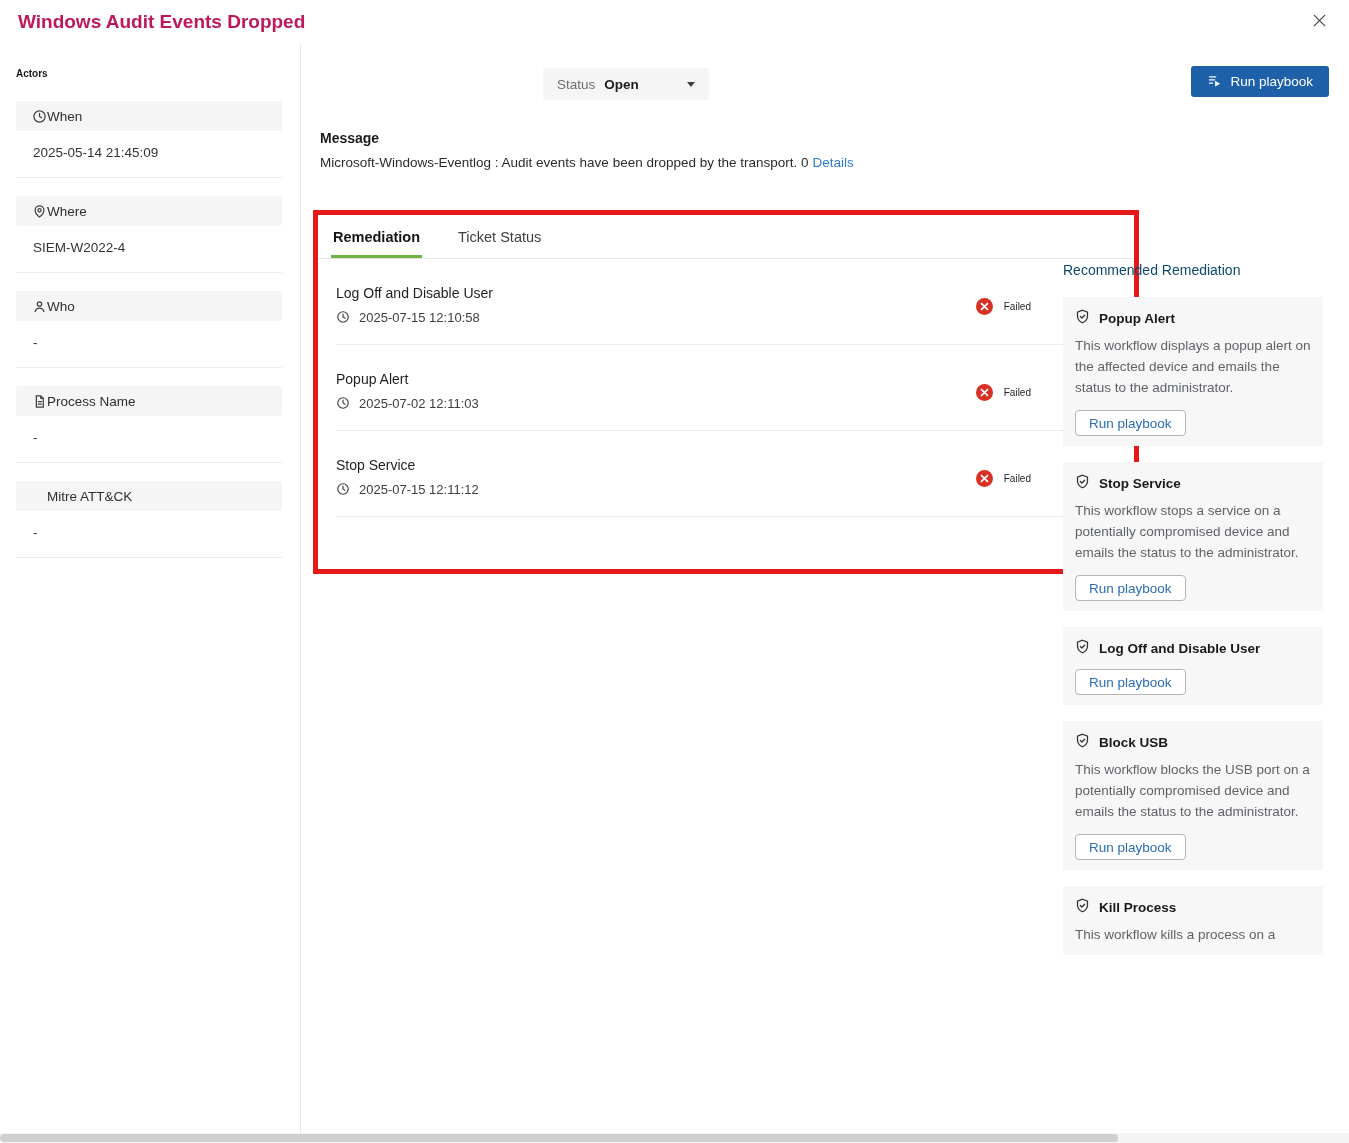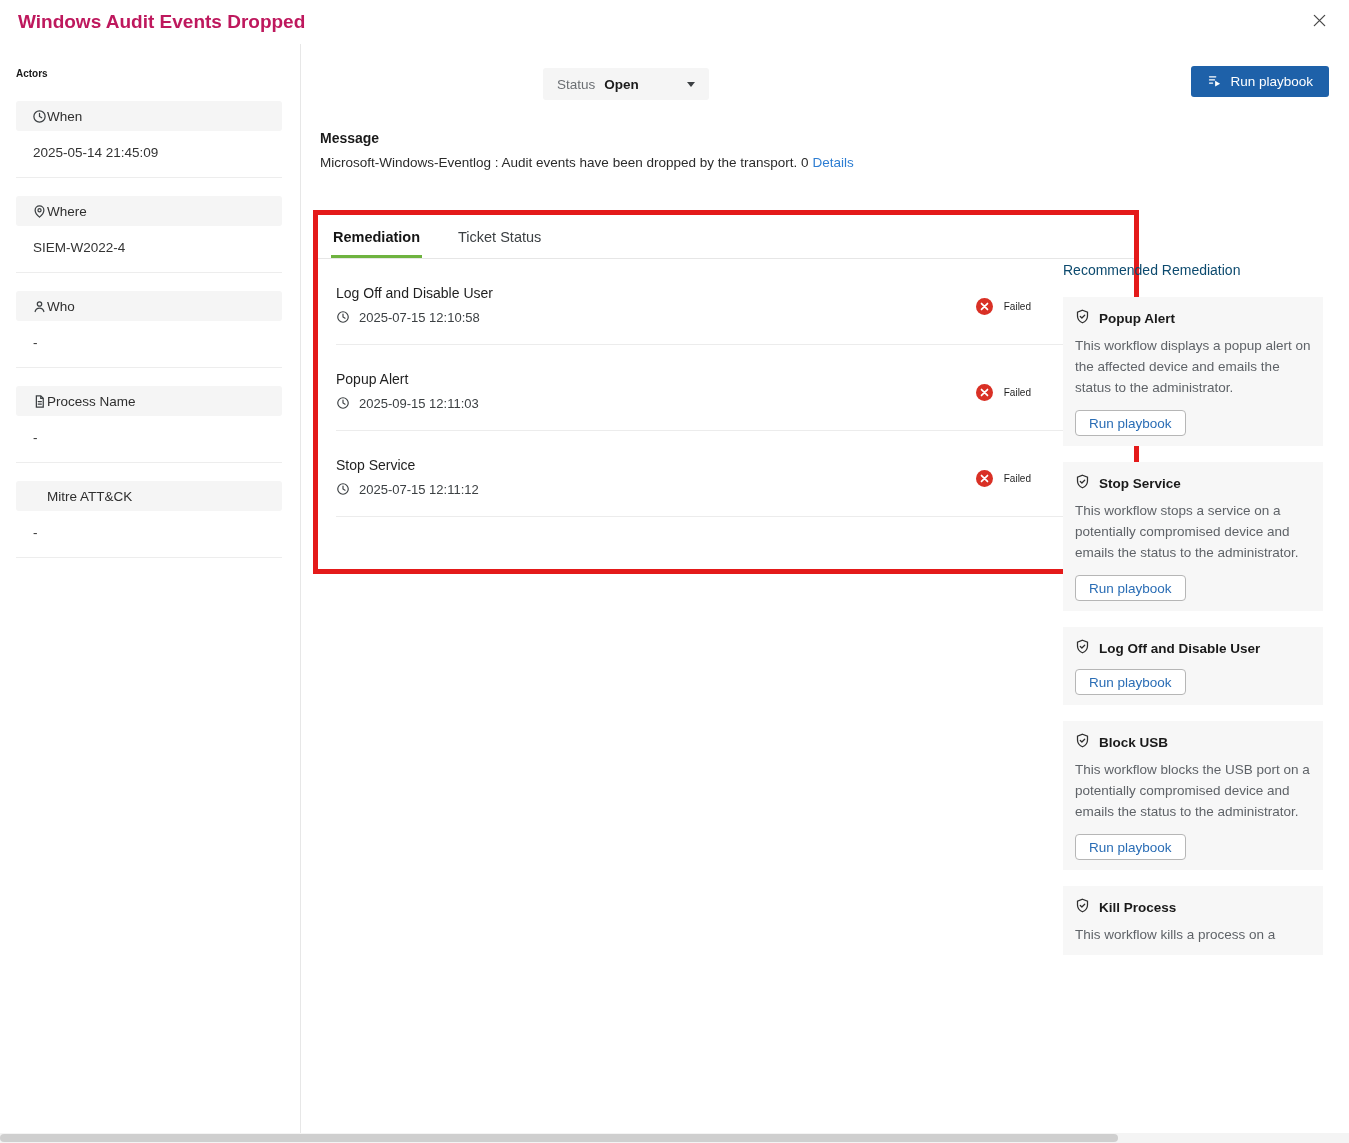--- a/index.html
+++ b/index.html
@@ -199,21 +199,21 @@
         <div class="rem-item">
           <div class="rem-info">
             <div class="rem-title">Popup Alert</div>
             <div class="rem-time">
               <span>
                 <svg viewBox="0 0 24 24" width="14" height="14" fill="none" stroke="#3c4043" stroke-width="2">
                     <circle cx="12" cy="12" r="9"></circle>
                     <path d="M12 7v5l3.5 2" stroke-linecap="round"></path>
                   </svg>
               </span>
-              <span>2025-09-15 12:11:03</span>
+              <span>2025-07-02 12:11:03</span>
             </div>
           </div>
           <div class="rem-status">
             <span class="err-badge">
               <svg viewBox="0 0 16 16" width="17" height="17">
                   <circle cx="8" cy="8" r="8" fill="#d93025"></circle>
                   <path d="M5.2 5.2l5.6 5.6M10.8 5.2l-5.6 5.6" stroke="#fff" stroke-width="1.6" stroke-linecap="round"></path>
                 </svg>
             </span>
             <span>Failed</span>

